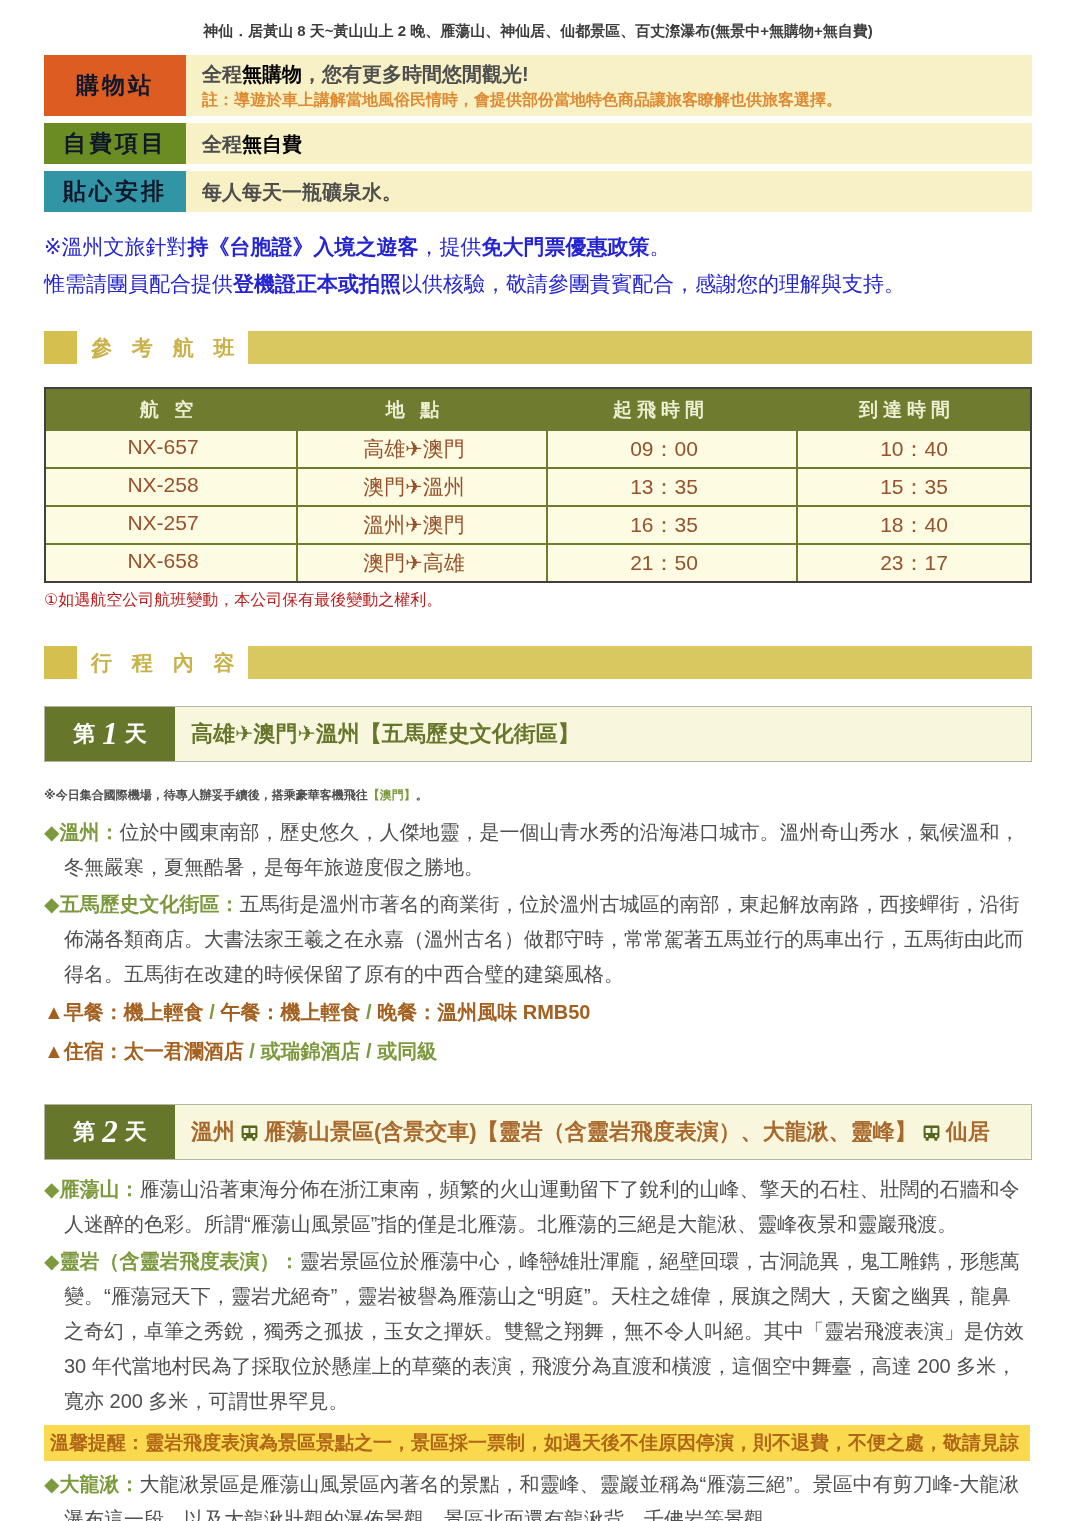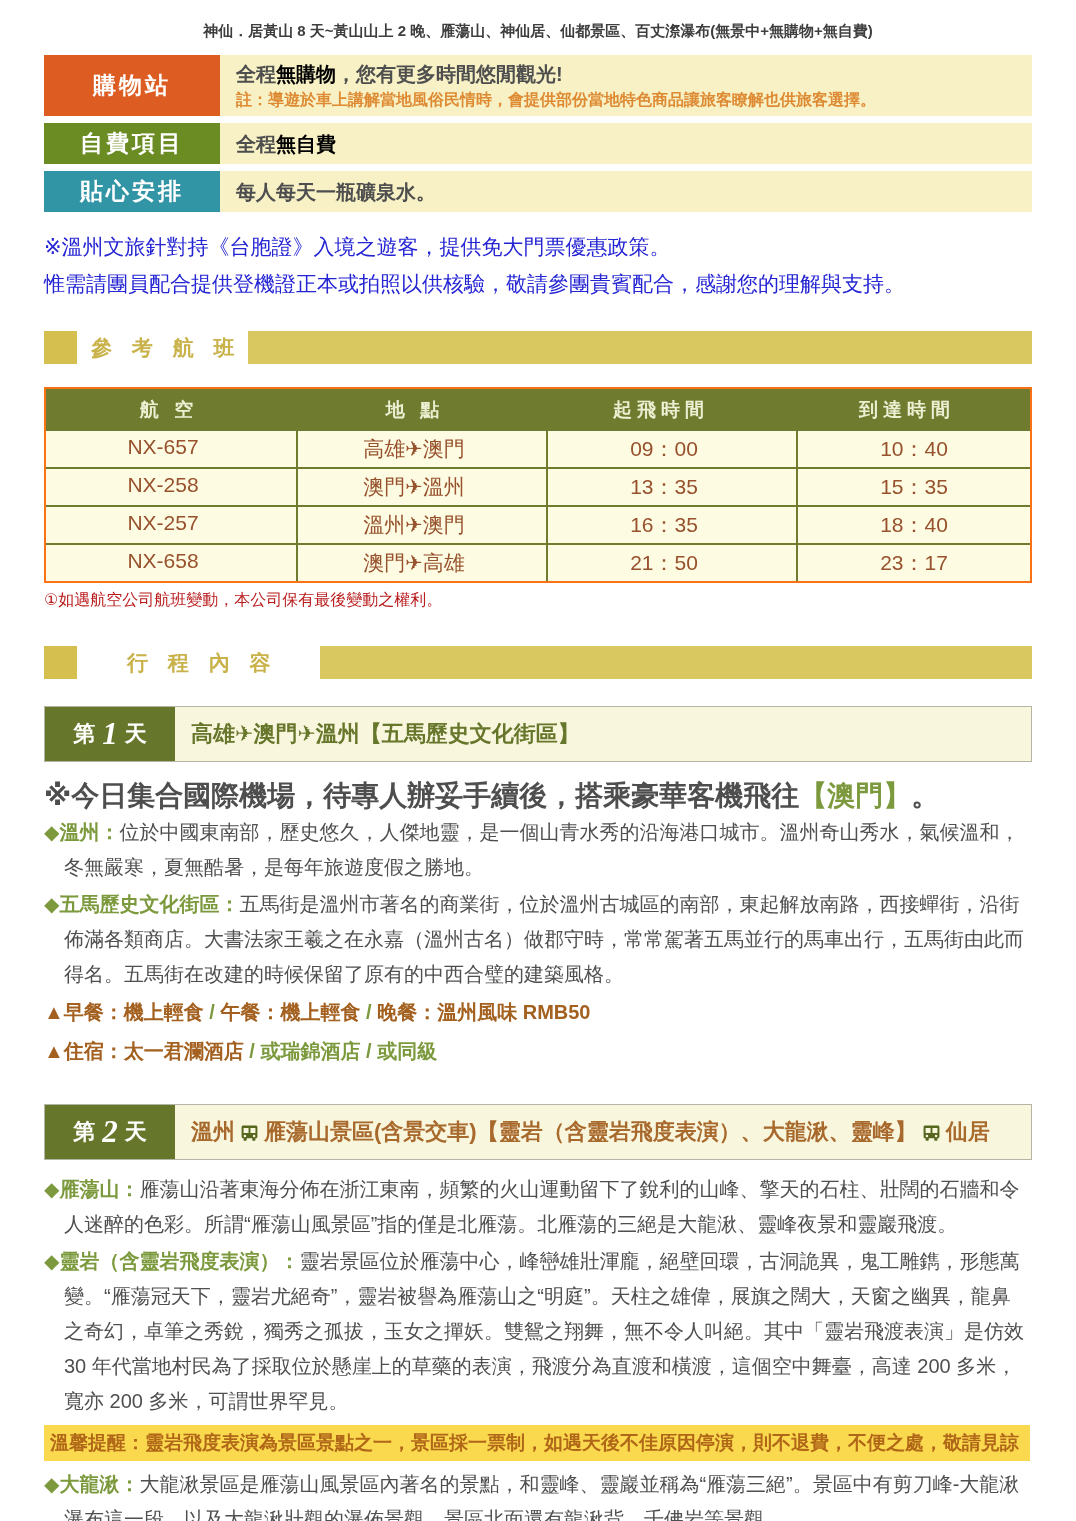--- a/index.html
+++ b/index.html
@@ -13,50 +13,50 @@
   .top-title {
     text-align:center; font-size:15px; font-weight:bold; color:#3E3E3E;
     margin:6px 20px 14px;
   }
   .content { padding:0 44px; }
 
   
   .info-table { display:flex; flex-direction:column; gap:7px; }
   .info-row { display:flex; align-items:stretch; }
   .info-label {
-    width:176px; min-height:41px; color:#ffffff; font-size:23px; font-weight:bold;
+    width:142px; min-height:41px; color:#0f172a; font-size:23px; font-weight:bold;
     letter-spacing:3px; display:flex; align-items:center; justify-content:center;
     flex:none;
   }
   .bg-orange { background:#DC5C21; }
   .bg-green  { background:#6B8C23; }
   .bg-teal   { background:#3295A5; }
   .info-content {
     flex:1; background:#F7F1C5; padding:5px 16px;
     display:flex; flex-direction:column; justify-content:center;
   }
   .info-line1 { font-size:20px; font-weight:bold; color:#4E4E4E; line-height:28px; }
   .info-line2 { font-size:16px; font-weight:bold; color:#DE8A33; line-height:22px; margin-top:1px; }
   .sg-red { color:#000000; }
 
   
   .notice { color:#2424D4; font-size:21px; line-height:37px; margin:16px 0 8px; }
-  .notice .b { font-weight:normal; }
+  .notice .b { font-weight:bold; }
 
   
   .section-bar { display:flex; align-items:center; height:51px; margin:20px 0 14px; }
   .section-marker { width:33px; height:33px; background:#D5C04F; flex:none; }
   .section-title {
     color:#C9B24A; font-size:21px; font-weight:bold; letter-spacing:7px;
     padding:0 6px 0 14px; white-space:nowrap;
   }
   .section-fill { flex:1; height:33px; background:#D9C75F; }
 
   
-  .ftable { border:2px solid #f97316; margin-top:2px; }
+  .ftable { border:2px solid #404040; margin-top:2px; }
   .ft-head { display:grid; grid-template-columns:repeat(4,1fr); background:#6F7B2E; }
   .ft-head > div {
     text-align:center; color:#EDEFD2; font-size:19px; font-weight:bold;
     letter-spacing:5px; padding:8px 0;
   }
   .ft-row { display:grid; grid-template-columns:repeat(4,1fr); background:#FDFBE2; border-top:2px solid #6F7B2E;gap:16px; }
   .ft-row:first-of-type { border-top:none; }
   .ft-cell { text-align:center; color:#97512C; font-size:21px; padding:4px 0; border-left:2px solid #6F7B2E; }
   .ft-cell:first-child { border-left:none; }
   .flight-note { font-size:16px; color:#b91c1c; margin:7px 0 0; }
@@ -67,21 +67,21 @@
     width:130px; flex:none; background:#66762A; color:#fff;
     display:flex; align-items:center; justify-content:center; gap:7px; padding:9px 0;
   }
   .day-prefix, .day-suffix { font-size:22px; font-weight:bold; }
   .day-num { font-size:31px; font-weight:bold; font-style:italic; font-family:"Liberation Serif","DejaVu Serif",serif; }
   .day-title { flex:1; background:#F9F6DE; display:flex; align-items:center; flex-wrap:wrap; padding:4px 16px; font-size:22px; font-weight:bold; line-height:30px; }
   .day-title-olive { color:#66762A; }
   .day-title-brown { color:#A8692C; }
 
   .day-body { margin:12px 0 0; padding-right:2px; }
-  .intro { font-size:28px; line-height:35px; font-weight:bold; color:#4E4E4E; margin:16px 0 2px; }
+  .intro { font-size:12px; line-height:35px; font-weight:bold; color:#4E4E4E; margin:16px 0 2px; }
   .para { font-size:20px; line-height:35px; color:#4F4F4F; margin:2px 0; padding-left:20px; text-indent:-20px; }
   .gr { color:#7C9A3D; font-weight:bold; }
   .br { color:#A3601F; font-weight:bold; }
   .meal { font-size:20px; font-weight:bold; line-height:37px; margin:2px 0; }
   .reminder {
     background:#FBD94E; color:#B06718; font-weight:bold; font-size:19px;
     padding:6px 6px; margin:6px 0 6px; line-height:24px;
   }
   .bus-icon { display:inline-block; color:#57661F; margin:0 5px; vertical-align:-2px; }
   .bus-icon svg { display:inline-block; vertical-align:middle; }
@@ -161,21 +161,21 @@
           <div class="ft-row">
             <div class="ft-cell">NX-658</div>
             <div class="ft-cell">澳門✈高雄</div>
             <div class="ft-cell">21：50</div>
             <div class="ft-cell">23：17</div>
           </div>
         </div>
     </div>
     <div class="flight-note">①如遇航空公司航班變動，本公司保有最後變動之權利。</div>
 
-    <div class="section-bar" style="margin-top:26px;gap:36px;">
+    <div class="section-bar" style="margin-top:26px;">
       <div class="section-marker"></div>
       <div class="section-title">行 程 內 容</div>
       <div class="section-fill"></div>
     </div>
 
     <div class="day-block">
       <div class="day-box">
         <span class="day-prefix">第</span>
         <span class="day-num">1</span>
         <span class="day-suffix">天</span>

